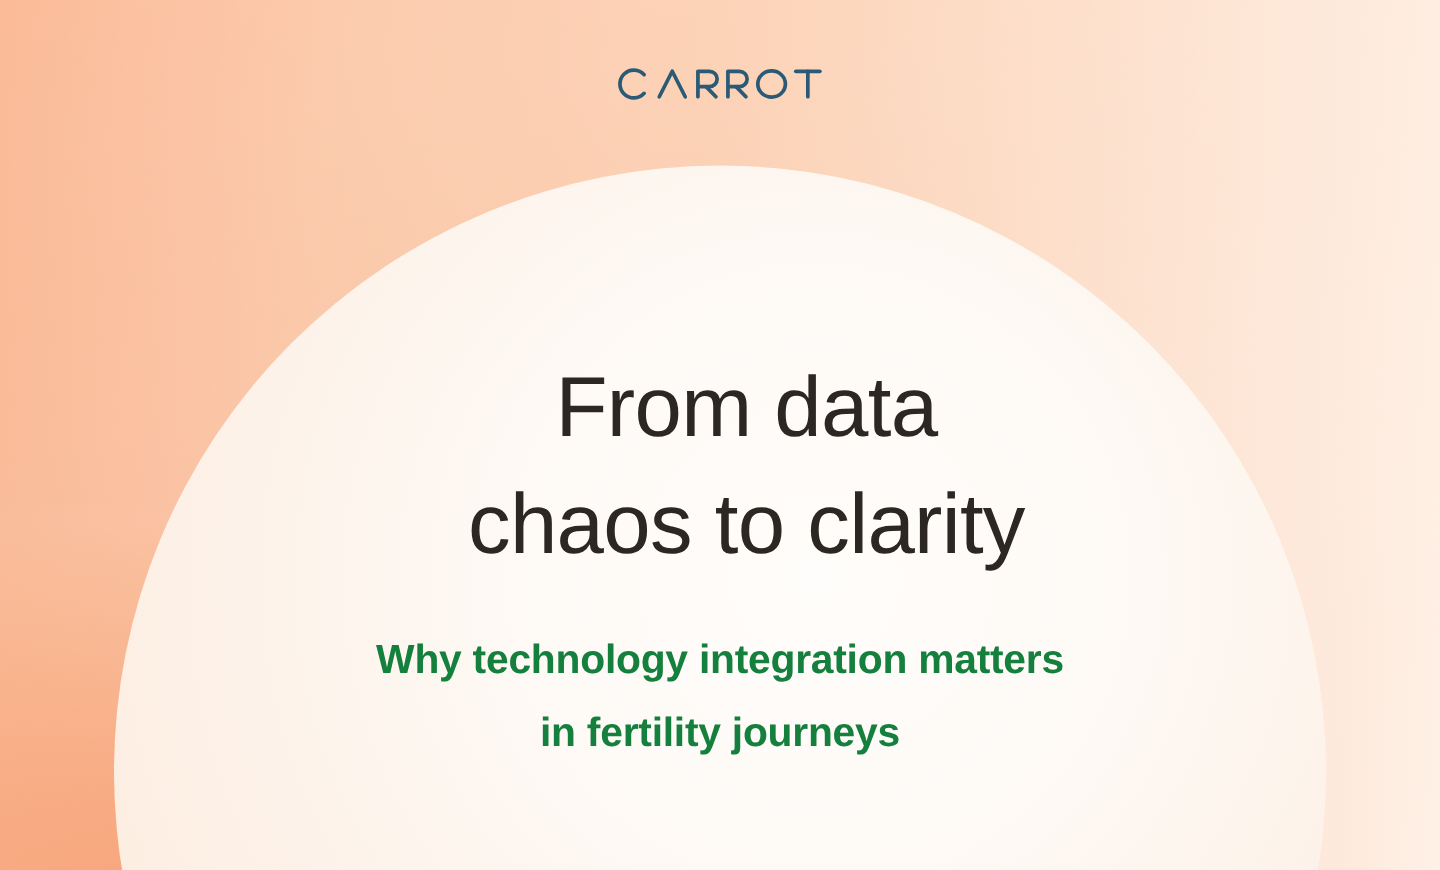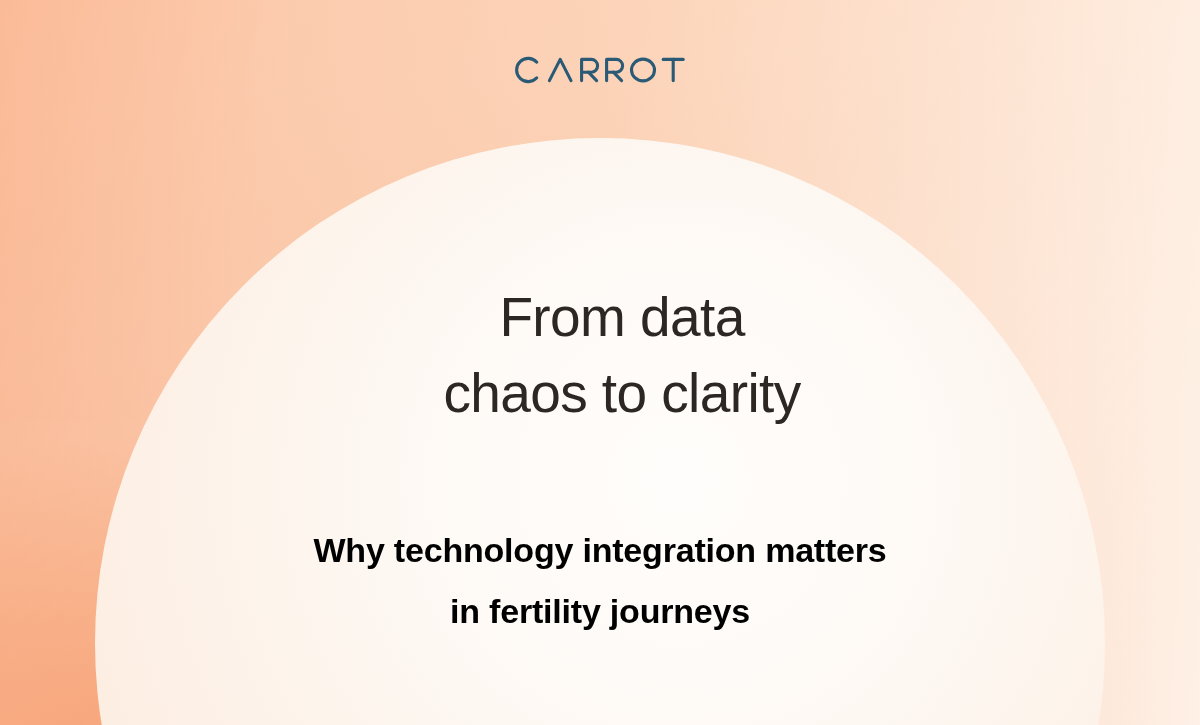--- a/index.html
+++ b/index.html
@@ -131,35 +131,35 @@
 
   
   .headline {
     position: absolute;
     top: 243px;
     left: 0;
     right: 0;
     color: #2d2723;
     font-family: "Liberation Sans", sans-serif;
     font-weight: 300;
-    font-size: 55px;
+    font-size: 71px;
     line-height: 1.38;
     letter-spacing: -0.6px;
     white-space: pre-line;
     padding-left: 44px;
     -webkit-font-smoothing: antialiased;
   }
 
   
   .subhead {
     position: absolute;
     top: 492px;
     left: 0;
     right: 0;
-    color: #000000;
+    color: #15803d;
     font-family: "Liberation Sans", sans-serif;
     font-weight: bold;
     font-size: 34px;
     line-height: 1.78;
     letter-spacing: -0.2px;
     white-space: pre-line;
     -webkit-font-smoothing: antialiased;
   }
 </style>
 </head>

